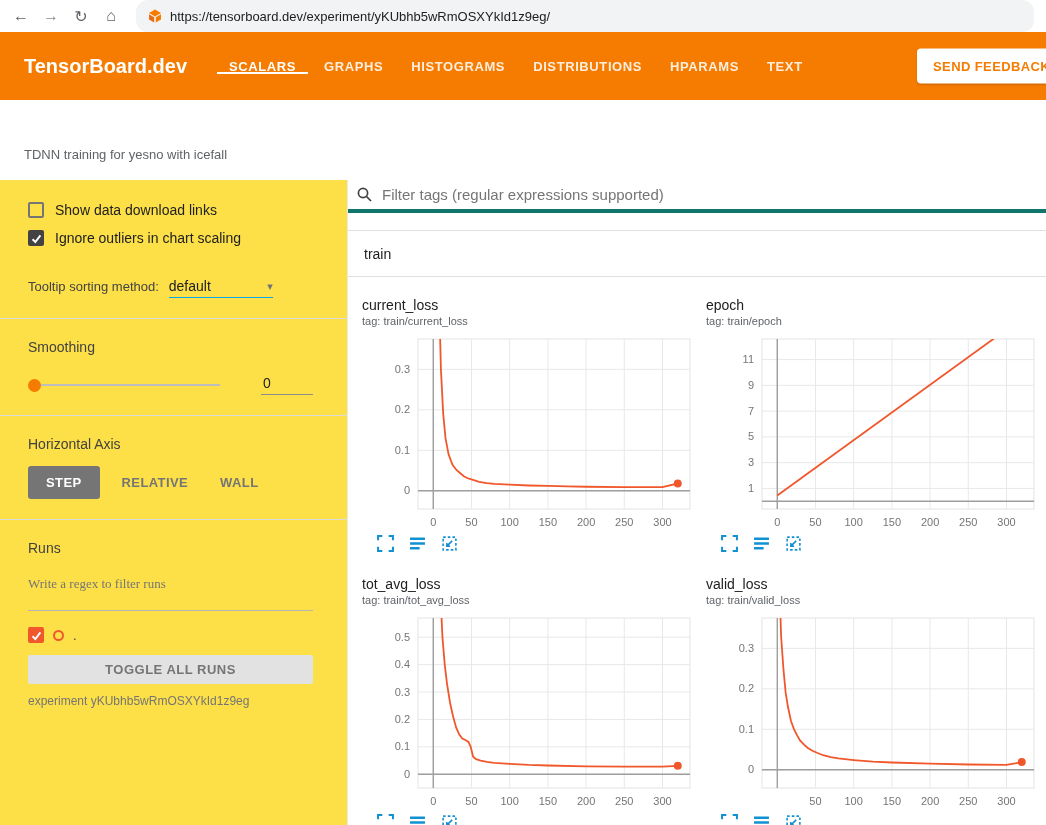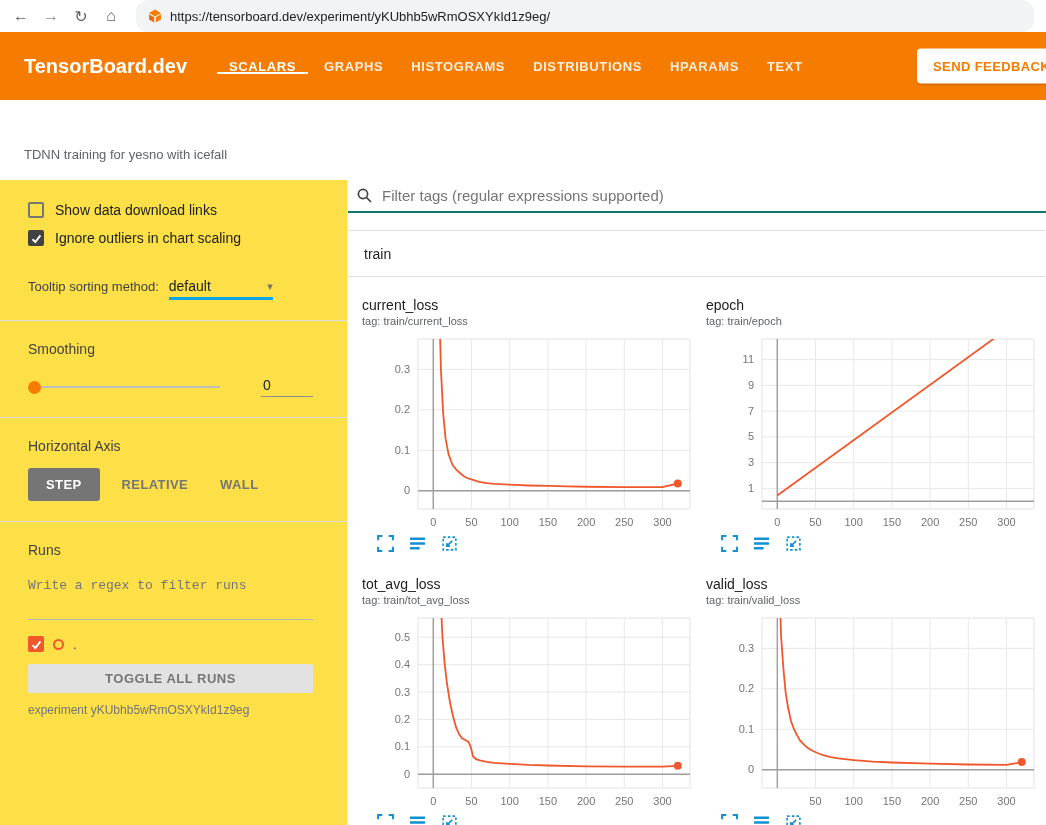--- a/index.html
+++ b/index.html
@@ -118,21 +118,21 @@
   .cb.checked svg { visibility: visible; }
   .cb.dark.checked { background: #424242; border-color: #424242; }
   .cb.run.checked  { background: var(--run); border-color: var(--run); }
   .cb-label { font-size: 14px; color: #212121; }
 
   .tooltip-row { display: flex; align-items: baseline; gap: 10px; margin-top: 32px; }
   .tooltip-label { font-size: 13px; color: #424242; }
   .select-box {
     width: 104px;
     display: flex; align-items: center; justify-content: space-between;
-    border-bottom: 3px solid #0ea5e9;
+    border-bottom: 1px solid #0ea5e9;
     padding-bottom: 3px;
     font-size: 14px; color: #212121;
     cursor: pointer;
   }
   .select-caret { font-size: 11px; color: #757575; }
 
   .divider {
     border: none; border-top: 1px solid #dcdcdc;
     margin: 20px -34px 20px -28px;
   }
@@ -161,23 +161,23 @@
   }
   .axis-btn.selected {
     background: #757575; color: #fff; border-radius: 3px; padding: 9px 18px;
   }
 
   .runs-filter {
     display: block; width: 100%;
     margin-top: 16px;
     background: transparent; border: none; outline: none;
     border-bottom: 1px solid #b5b5b5;
-    padding: 4px 0 26px;
+    padding: 4px 0 18px;
     font-size: 13px; color: #212121;
-    font-family: Liberation Mono, monospace;
+    font-family: Liberation Serif, serif;
   }
   .runs-filter::placeholder { color: #757575; }
 
   .run-row { display: flex; align-items: center; gap: 9px; margin-top: 16px; }
   .run-color-swatch {
     flex: none; width: 11px; height: 11px;
     border: 2px solid var(--run); border-radius: 50%;
   }
   .run-label { font-size: 13px; color: #424242; }
 
@@ -188,21 +188,21 @@
     font-family: inherit; cursor: pointer;
   }
   .experiment-caption { margin-top: 10px; font-size: 12px; color: #757575; }
 
   
   .main { flex: 1; min-width: 0; background: #fff; }
   .tag-filter-row {
     height: 33px;
     display: flex; align-items: center; gap: 7px;
     padding: 0 8px;
-    border-bottom: 2px solid #0f766e;
+    border-bottom: 4px solid #0f766e;
   }
   .tag-filter-input {
     flex: 1; border: none; outline: none; background: transparent;
     font-size: 15px; color: #202124; font-family: inherit;
   }
   .tag-filter-input::placeholder { color: #757575; }
 
   .group-card { margin-top: 17px; border-top: 1px solid #e0e0e0; }
   .group-header {
     height: 46px;

